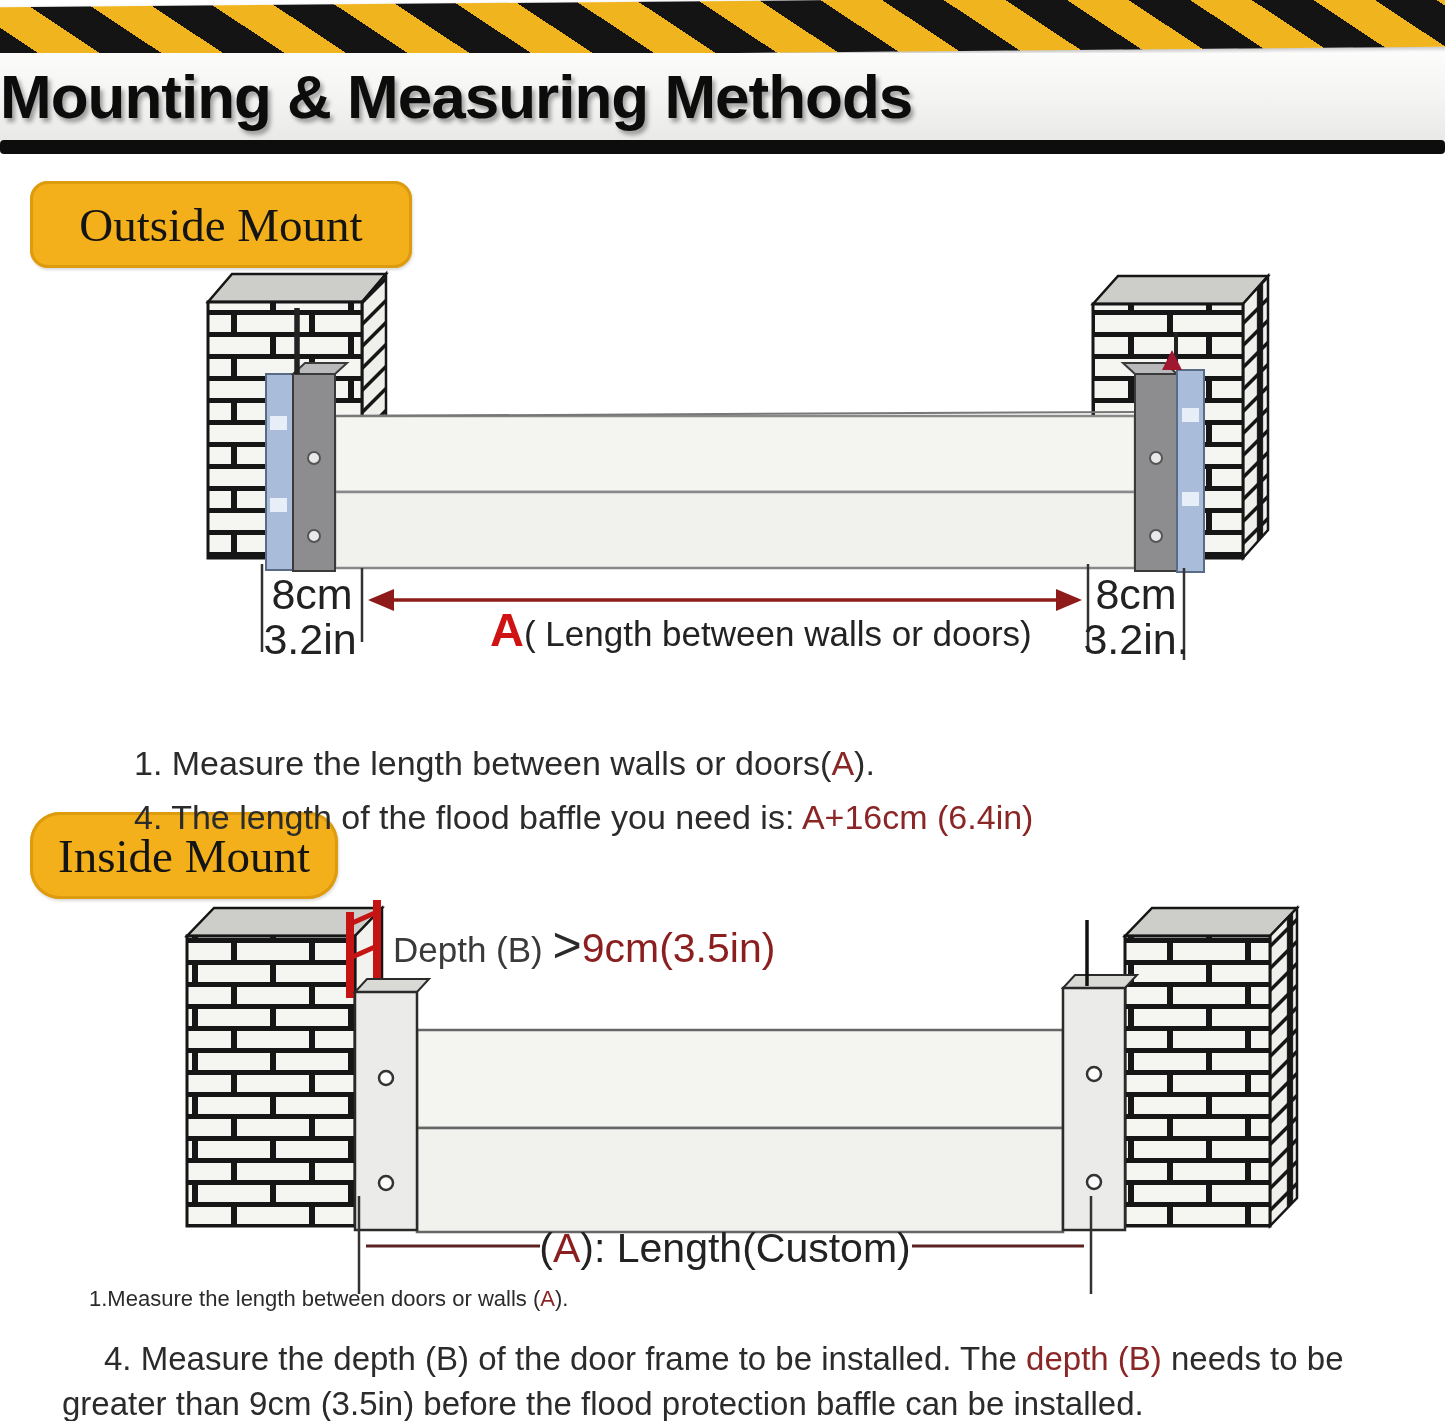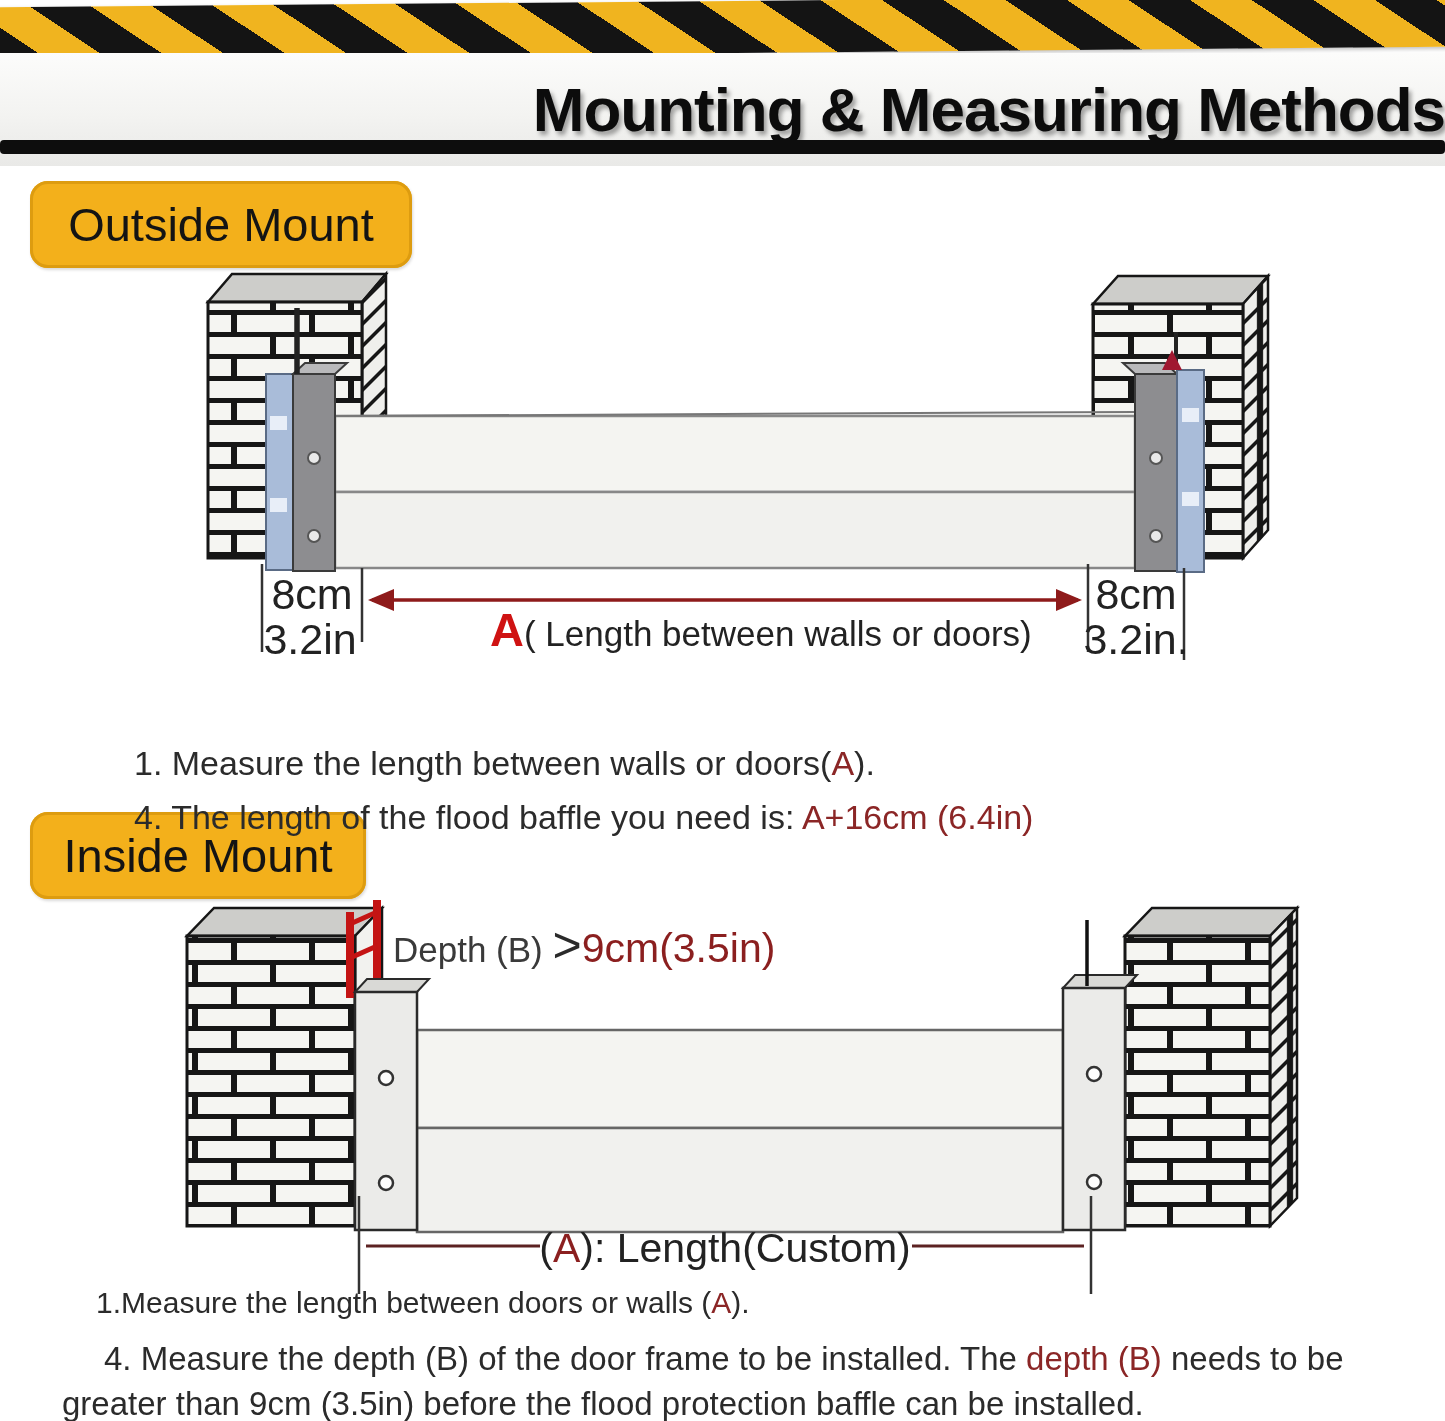--- a/index.html
+++ b/index.html
@@ -10,52 +10,53 @@
   }
 
   
   .hazard {
     position:absolute; top:1px; left:-14px; width:1475px; height:52px;
     background:repeating-linear-gradient(34deg, #141414 0 34px, #f0b41f 34px 68px);
     transform:rotate(-0.5deg);
     box-shadow:0 2px 4px rgba(0,0,0,.25);
   }
   .title-band {
-    position:absolute; top:53px; left:0; width:100%; height:113px;
+    position:absolute; top:53px; left:0; width:100%; height:87px;
     background:linear-gradient(180deg,#fcfcfb 0%, #f3f3f1 55%, #e9e9e7 100%);
-    display:flex; align-items:center; justify-content:flex-end;
+    display:flex; align-items:center; justify-content:flex-start;
   }
   .title-band h1 {
     font-size:62px; font-weight:bold; color:#0c0c0c; letter-spacing:-1px;
     text-shadow:3px 4px 4px rgba(0,0,0,.35);
   }
   .black-bar { position:absolute; top:140px; left:0; width:100%; height:14px; background:#0d0d0d; border-radius:4px; }
 
   
   .badge {
     position:absolute; left:30px; height:87px;
     background:#f3b01b; border-radius:18px;
     display:flex; align-items:center; justify-content:center;
     font-size:47px; color:#141414;
     box-shadow:inset 0 0 0 3px #dd9c10, 1px 2px 3px rgba(0,0,0,.15);
+    font-family:Liberation Serif, serif;
   }
   .badge-outside { top:181px; width:382px; }
-  .badge-inside  { top:812px; width:336px; }
+  .badge-inside  { top:812px; width:308px;border-radius:30px; }
 
   
   svg.diag { position:absolute; left:0; z-index:1; }
   #diag1 { top:268px; }
   #diag2 { top:896px; }
   svg text { font-family:"Liberation Sans", sans-serif; }
 
   
   .steps { position:absolute; z-index:2; }
   .steps-outside { left:134px; top:736px; font-size:34px; line-height:54px; white-space:nowrap; }
   .step-line { display:block; }
-  .steps-inside-1 { left:96px;  top:1286px; font-size:30px; white-space:nowrap; }
+  .steps-inside-1 { left:89px;  top:1286px; font-size:22px; white-space:nowrap; }
   .steps-inside-2 { left:62px;  top:1336px; width:1380px; font-size:33px; line-height:45px; text-indent:42px; }
   .em-dark { color:#8b2626; }
 </style>
 </head>
 <body>
 
 <div class="page">
 
   <div class="hazard"></div>
   <div class="title-band">

